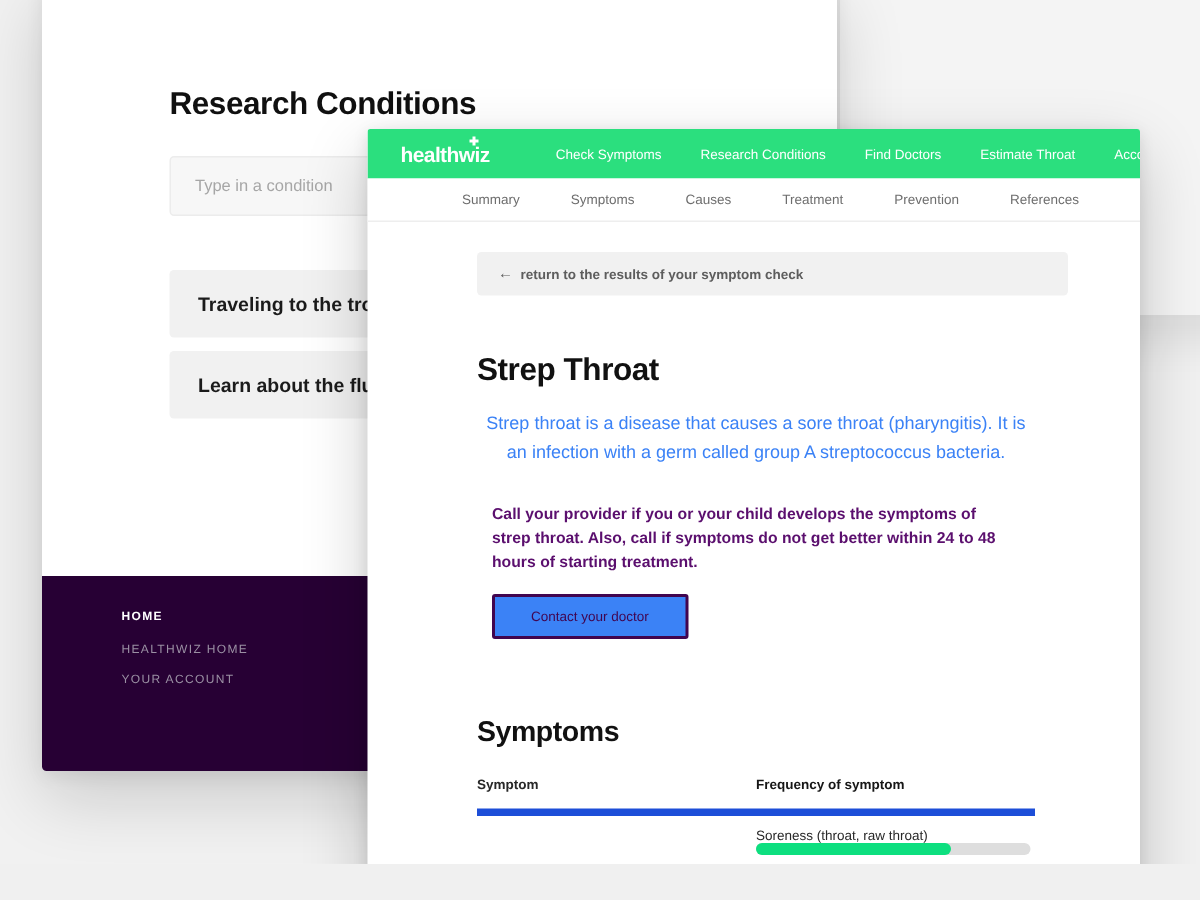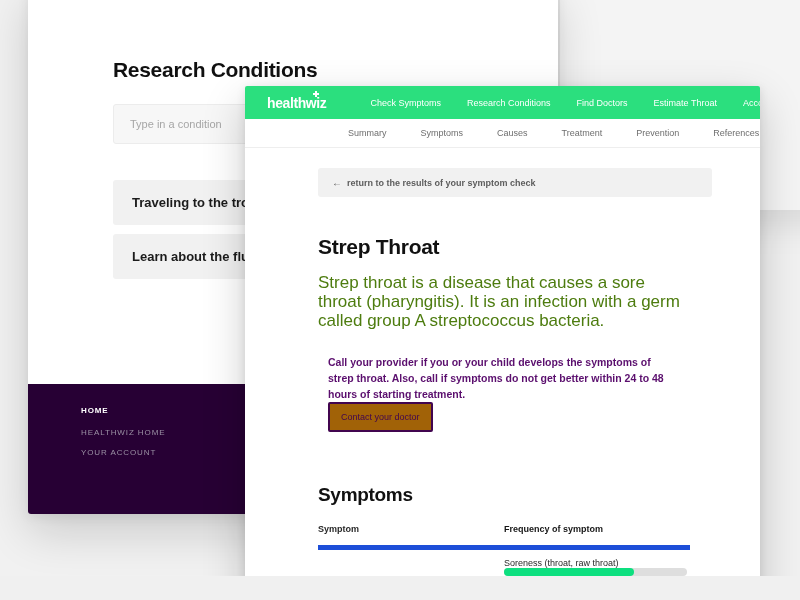--- a/index.html
+++ b/index.html
@@ -177,21 +177,21 @@
     white-space: nowrap;
   }
   .topnav a.account { margin-left: auto; margin-right: 26px; }
 
   .subnav {
     height: 29px;
     background: #ffffff;
     border-bottom: 1px solid #eeeeee;
     display: flex;
     align-items: center;
-    padding-left: 103px;
+    padding-left: 63px;
     box-sizing: border-box;
   }
   .subnav a {
     font-size: 9px;
     color: #6e6e6e;
     text-decoration: none;
     margin-right: 34px;
     white-space: nowrap;
   }
 
@@ -212,49 +212,50 @@
   .return-bar .arrow { margin-right: 5px; font-size: 10px; }
 
   .h1 {
     font-size: 21px;
     font-weight: bold;
     color: #111111;
     letter-spacing: -0.3px;
     margin: 38px 0 14px 0;
   }
   .lede {
-    font-size: 17px;
+    font-size: 12px;
     line-height: 19px;
-    color: #4d7c0f;
+    color: #3b82f6;
     margin: 0;
     max-width: 372px;
+    text-align: center;
   }
 
   .alert {
     margin-top: 24px;
     padding-left: 10px;
   }
   .alert p {
     font-size: 10.5px;
     line-height: 16px;
     font-weight: bold;
     color: #5b0f6e;
     margin: 0;
     max-width: 348px;
   }
   .alert-btn {
-    margin-top: 0;
+    margin-top: 13px;
     display: inline-block;
     border: 2px solid #41054f;
     border-radius: 2px;
-    background: #a16207;
+    background: #3b82f6;
     color: #41054f;
     font-family: "Liberation Sans", sans-serif;
     font-size: 9px;
-    padding: 8px 11px;
+    padding: 8px 24px;
     cursor: pointer;
   }
 
   .h2 {
     font-size: 19px;
     font-weight: bold;
     color: #111111;
     letter-spacing: -0.3px;
     margin: 52px 0 18px 0;
   }

